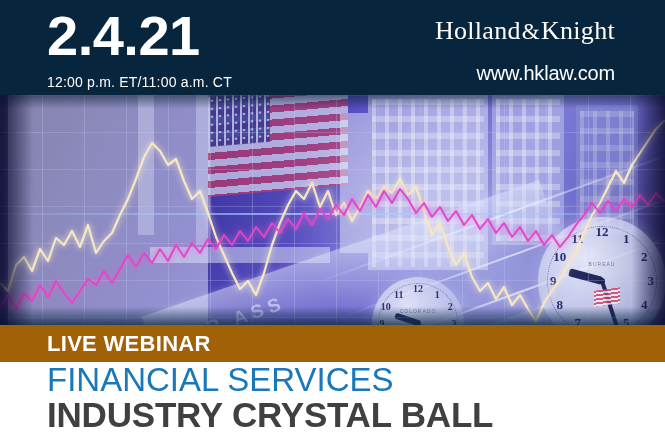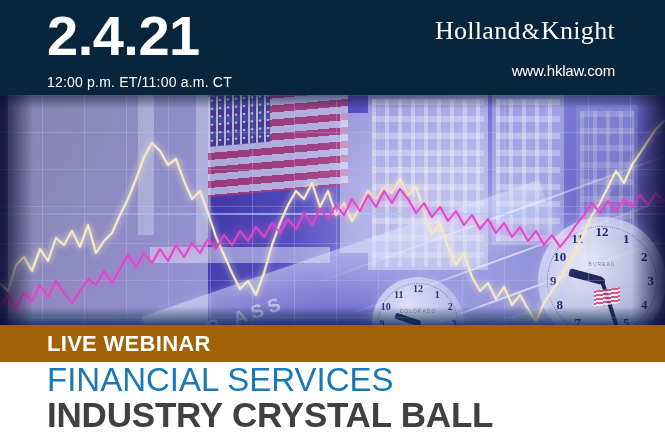--- a/index.html
+++ b/index.html
@@ -33,21 +33,21 @@
     position:absolute;right:50px;top:16px;
     color:#ffffff;
     font-family:"Liberation Serif",serif;
     font-size:26px;font-weight:normal;letter-spacing:0.3px;
     white-space:nowrap;
   }
   .hdr-logo .amp{font-size:23px;padding:0 1px;}
   .hdr-url{
     position:absolute;right:50px;top:62px;
     color:#ffffff;
-    font-size:15px;font-weight:normal;letter-spacing:-0.2px;
+    font-size:20px;font-weight:normal;letter-spacing:-0.2px;
   }
 
   
   .hero{
     position:absolute;left:0;top:95px;width:665px;height:230px;
     overflow:hidden;
     background:#2a2472;
   }
   
   .hero-base{

